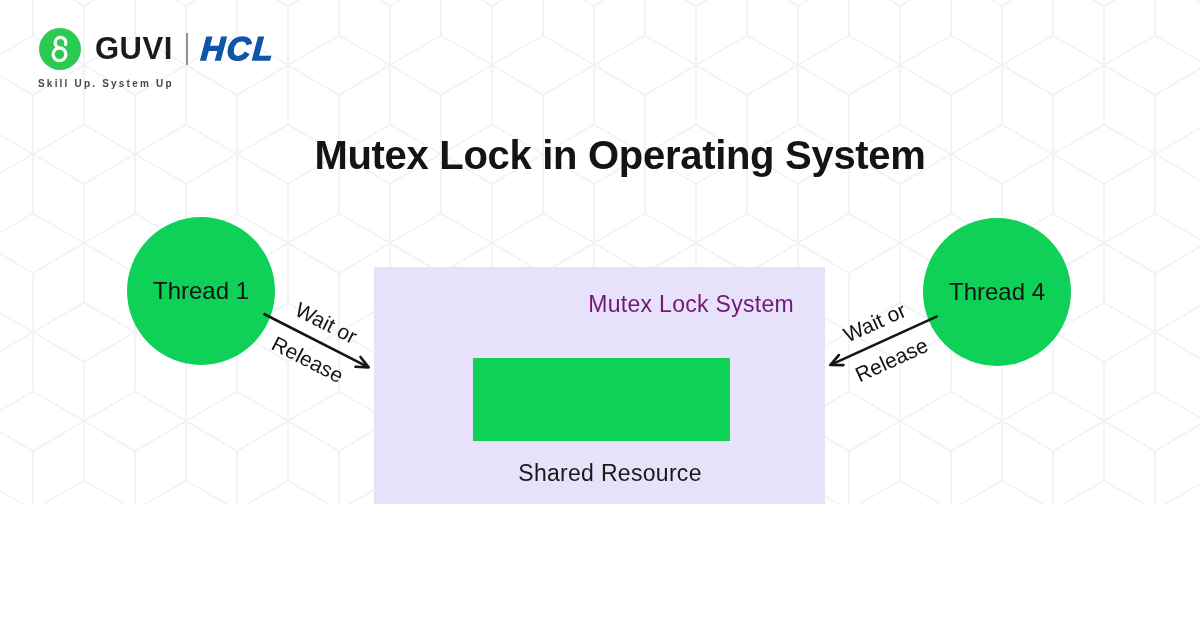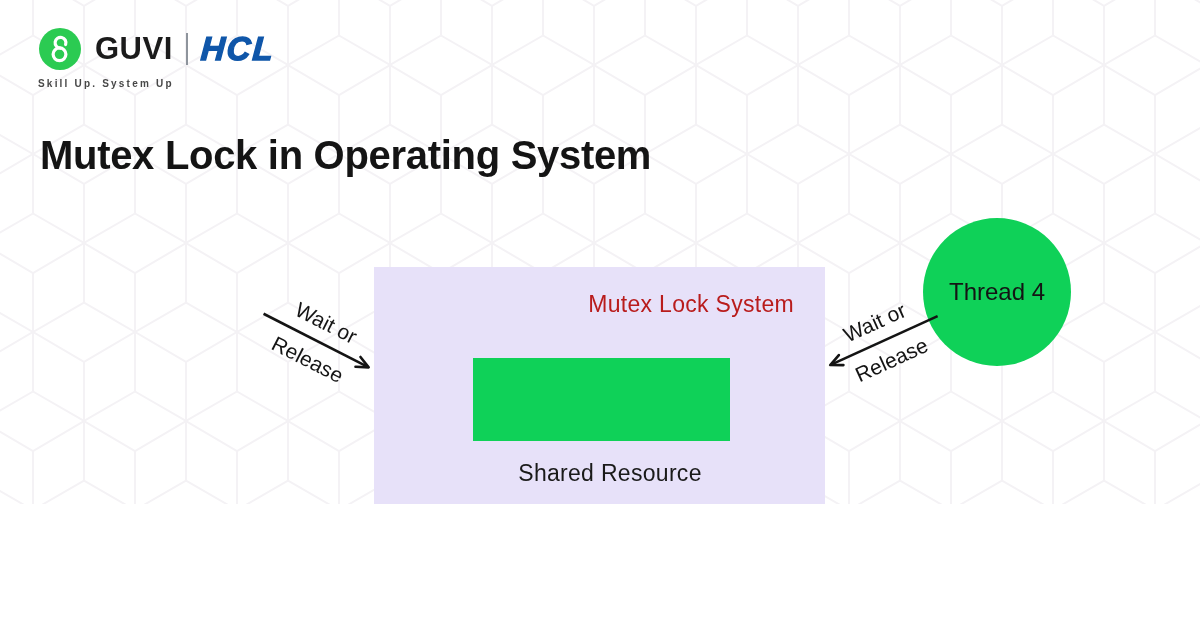--- a/index.html
+++ b/index.html
@@ -55,20 +55,21 @@
     letter-spacing: 2.2px;
     color: #474747;
     font-weight: bold;
   }
   
   .title {
     position: absolute;
     left: 0;
     right: 0;
     top: 133px;
+    text-align: center;
     font-size: 40px;
     font-weight: bold;
     letter-spacing: -0.3px;
     color: #141414;
     z-index: 1;
     padding-left: 40px;
   }
   
   .thread-circle {
     position: absolute;
@@ -94,21 +95,21 @@
     height: 266px;
     background: #E7E1F9;
     z-index: 1;
   }
   .mutex-box-title {
     position: absolute;
     top: 24px;
     right: 31px;
     font-size: 23px;
     letter-spacing: 0.3px;
-    color: #b91c1c;
+    color: #701a75;
   }
   .resource-rect {
     position: absolute;
     left: 99px;
     top: 91px;
     width: 257px;
     height: 83px;
     background: #0FD158;
   }
   .resource-label {
@@ -171,20 +172,23 @@
       </svg>
       <span class="brand-guvi">GUVI</span>
       <span class="brand-divider"></span>
       <span class="brand-hcl">HCL</span>
     </div>
     <div class="tagline">Skill Up. System Up</div>
   </div>
 
   <div class="title">Mutex Lock in Operating System</div>
 
+  <div class="thread-circle thread-1">
+    <span>Thread 1</span>
+  </div>
 
   <div class="thread-circle thread-2">
     <span>Thread 4</span>
   </div>
 
   <div class="arrow-group left">
     <span class="arrow-text">Wait or</span>
     <svg class="arrow-svg" width="124" height="16" viewBox="0 0 124 16">
       <line x1="2" y1="8" x2="119" y2="8" stroke="#141414" stroke-width="2.6"></line>
       <polyline points="108,2.5 120,8 108,13.5" fill="none" stroke="#141414" stroke-width="2.6" stroke-linecap="round" stroke-linejoin="round"></polyline>

